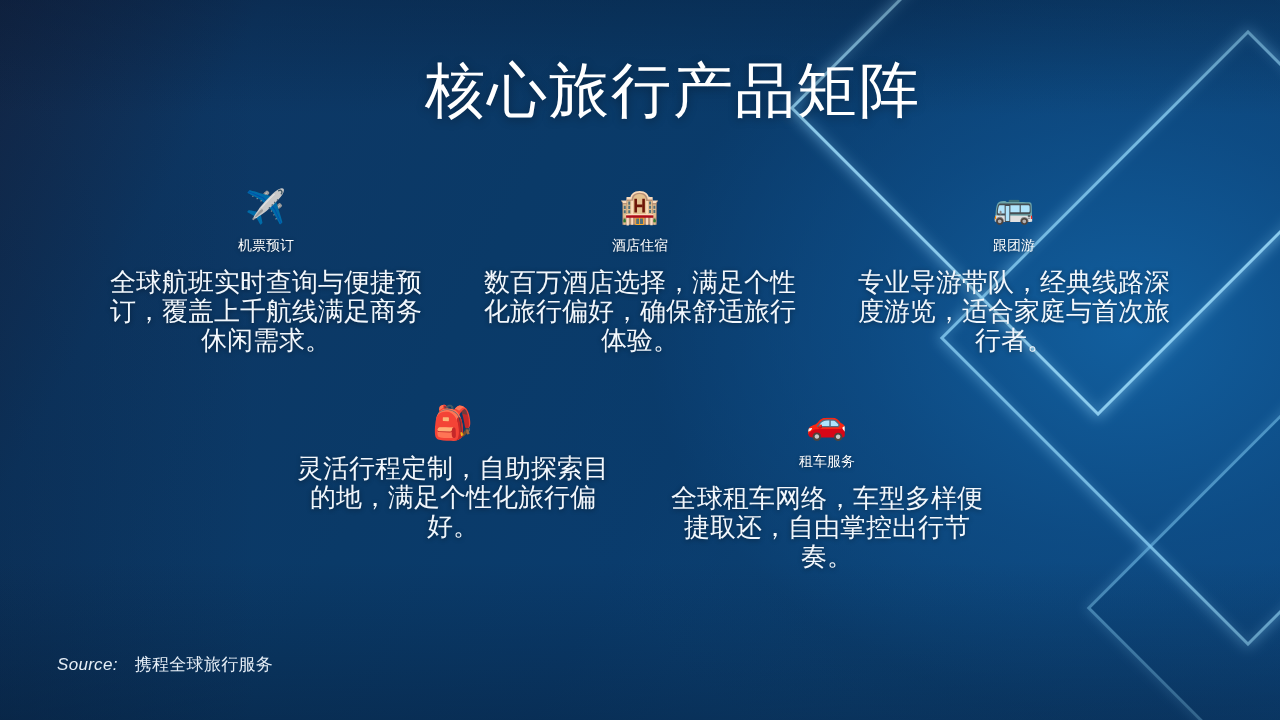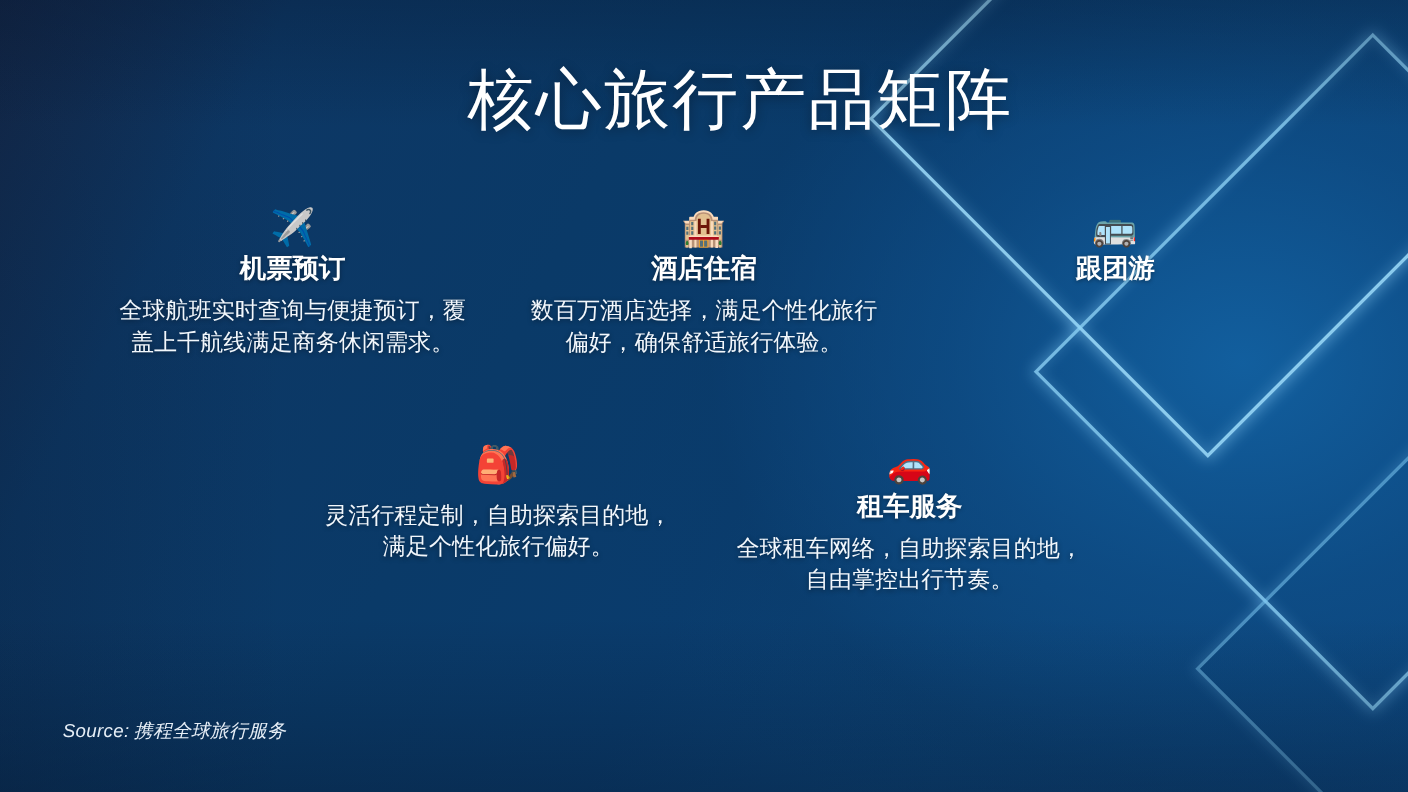--- a/index.html
+++ b/index.html
@@ -130,30 +130,30 @@
 
   .card-icon {
     font-size: 33px;
     line-height: 42px;
     height: 42px;
     display: block;
     font-family: "DejaVu Sans", "Liberation Sans", sans-serif;
   }
   .card-title {
     display: block;
-    font-size: 24px;
-    font-weight: bold;
+    font-size: 14px;
+    font-weight: normal;
     line-height: 26px;
     margin-top: 4px;
     color: #ffffff;
     text-shadow: 0 1px 4px rgba(0,0,0,0.40);
   }
   .card-desc {
     display: block;
-    font-size: 21px;
+    font-size: 26px;
     line-height: 29px;
     font-weight: 400;
     margin-top: 10px;
     color: #f2f7fc;
     text-shadow: 0 1px 5px rgba(0,0,0,0.45);
   }
 
   
   .source {
     position: absolute;
@@ -161,22 +161,21 @@
     bottom: 44px;
     font-size: 17px;
     color: #e6eef6;
     letter-spacing: 0.3px;
   }
   .source-label {
     font-style: italic;
     margin-top: 24px;
   }
   .source-value {
-    font-style: italic;
-    margin-left: 4px;
+    margin-left: 17px;
   }
 </style>
 </head>
 <body>
 
 <div class="slide">
 
   <div class="bg-base"></div>
   <div class="diamond diamond-1"></div>
   <div class="diamond diamond-2"></div>
@@ -195,35 +194,36 @@
 
     <div class="card">
       <span class="card-icon">🏨</span>
       <span class="card-title">酒店住宿</span>
       <span class="card-desc">数百万酒店选择，满足个性化旅行偏好，确保舒适旅行体验。</span>
     </div>
 
     <div class="card">
       <span class="card-icon">🚌</span>
       <span class="card-title">跟团游</span>
+      <span class="card-desc">专业导游带队，经典线路深度游览，适合家庭与首次旅行者。</span>
     </div>
 
   </div>
 
   <div class="row row-bottom">
 
     <div class="card">
       <span class="card-icon">🎒</span>
       <span class="card-desc">灵活行程定制，自助探索目的地，满足个性化旅行偏好。</span>
     </div>
 
     <div class="card">
       <span class="card-icon">🚗</span>
       <span class="card-title">租车服务</span>
-      <span class="card-desc">全球租车网络，自助探索目的地，自由掌控出行节奏。</span>
+      <span class="card-desc">全球租车网络，车型多样便捷取还，自由掌控出行节奏。</span>
     </div>
 
   </div>
 
   <div class="source">
     <span class="source-label">Source:</span><span class="source-value">携程全球旅行服务</span>
   </div>
 
 </div>
 

